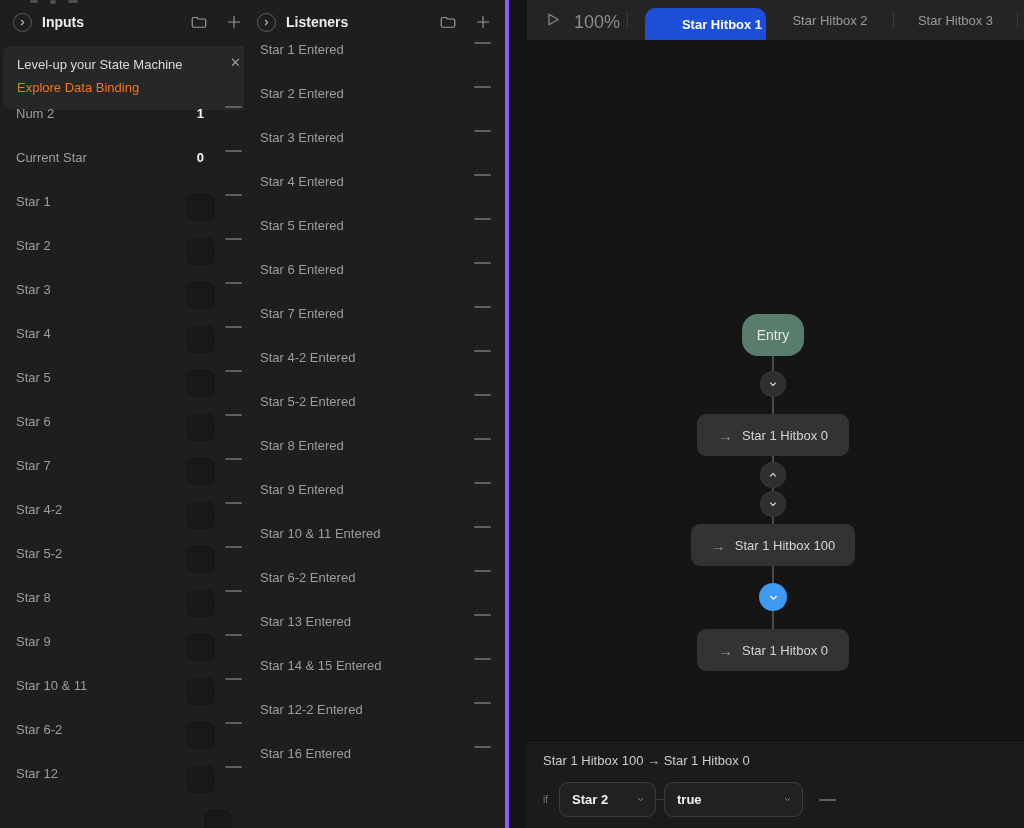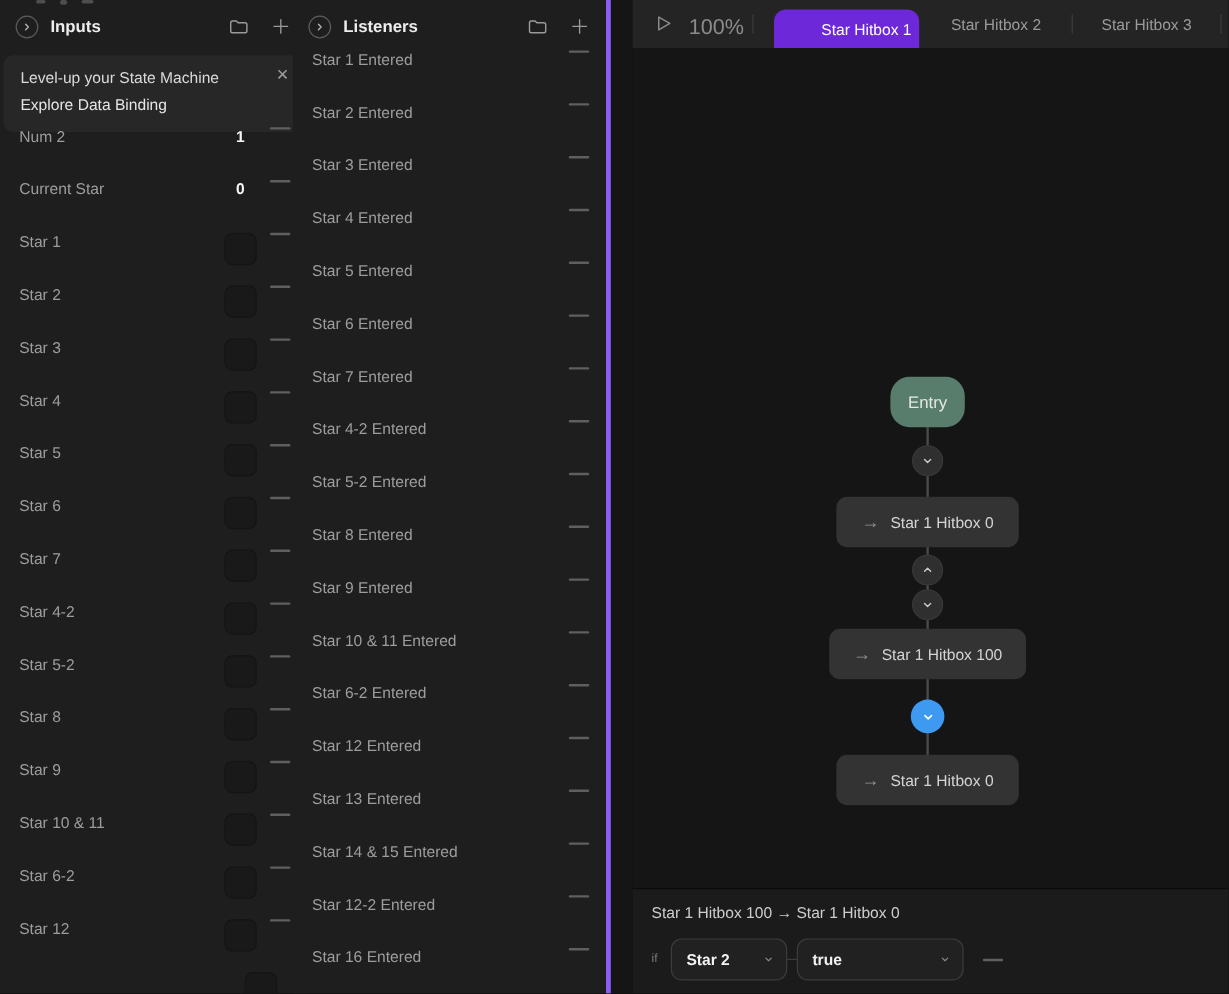--- a/index.html
+++ b/index.html
@@ -24,21 +24,21 @@
   .panel-title { margin-left:10px; font-size:14px; font-weight:700; color:#ededed; }
   .header-spacer { flex:1; }
   .hicon { display:flex; align-items:center; justify-content:center; flex:none; }
   .hicon + .hicon { margin-left:17px; }
 
   
   .notification { position:absolute; top:46px; left:3px; right:3px; height:64px;
     background:#272727; border-radius:8px; padding:11px 14px; }
   .note-title { font-size:13px; color:#dadada; }
   .note-close { position:absolute; top:9px; right:12px; font-size:13px; color:#9c9c9c; cursor:default; }
-  .note-link { display:inline-block; margin-top:8px; font-size:13px; color:#e5e5e5; }
+  .note-link { display:inline-block; margin-top:8px; font-size:13px; color:#f97316; }
 
   
   .rows { position:absolute; left:0; right:0; }
   .rows-inputs { top:106px; }
   .rows-listeners { top:42px; }
   .row { height:44px; display:flex; align-items:flex-start; padding:0 14px 0 16px; }
   .row-label { flex:1; font-size:13px; color:#9d9d9d; white-space:nowrap; overflow:hidden; }
   .row-value { font-size:13px; font-weight:700; color:#f5f5f5; margin-right:21px; }
   .checkbox { width:27px; height:27px; border-radius:7px; background:#191919;
     box-shadow: inset 0 0 0 1px #151515; margin-right:11px; flex:none; }
@@ -49,22 +49,22 @@
   .top-frag { position:absolute; top:0; height:5px; overflow:hidden; }
   .frag { position:absolute; top:0; background:#4e4e4e; border-radius:2px; }
 
   
   .toolbar { position:absolute; top:0; left:0; width:497px; height:40px; background:#242424; }
   .play-btn { position:absolute; left:17px; top:11px; }
   .zoom-label { position:absolute; left:47px; top:12px; font-size:18px; color:#8b8b8b; }
   .tbar-divider { position:absolute; top:12px; width:1px; height:16px; background:#3d3d3d; }
   .tab { position:absolute; display:flex; align-items:center; justify-content:center;
     font-size:13px; color:#9a9a9a; cursor:default; white-space:nowrap; }
-  .tab-active { left:118px; top:8px; width:121px; height:32px; background:#6d28d9;
-    border-radius:10px 10px 0 0; color:#ffffff; font-weight:400;padding-left:33px; }
+  .tab-active { left:118px; top:8px; width:121px; height:32px; background:#1d4ed8;
+    border-radius:10px 10px 0 0; color:#ffffff; font-weight:700;padding-left:33px; }
   .tab-2 { left:240px; top:0; width:126px; height:40px; }
   .tab-3 { left:367px; top:0; width:123px; height:40px; }
 
   
   .canvas { position:absolute; top:40px; left:0; width:497px; height:700px;
     background:#151515; overflow:hidden; }
   .connector { position:absolute; left:245px; top:316px; width:2px; height:275px; background:#4a4a4a; }
   .gnode { position:absolute; display:flex; align-items:center; justify-content:center;
     border-radius:9px; font-size:13px; }
   .entry-node { left:215px; top:274px; width:62px; height:42px; background:#587d6d;
@@ -337,24 +337,20 @@
         <div class="row">
           <span class="row-label">Star 10 &amp; 11 Entered</span>
           <span class="dash"></span>
         </div>
 
         <div class="row">
           <span class="row-label">Star 6-2 Entered</span>
           <span class="dash"></span>
         </div>
 
-        <div class="row">
-          <span class="row-label">Star 12 Entered</span>
-          <span class="dash"></span>
-        </div>
 
         <div class="row">
           <span class="row-label">Star 13 Entered</span>
           <span class="dash"></span>
         </div>
 
         <div class="row">
           <span class="row-label">Star 14 &amp; 15 Entered</span>
           <span class="dash"></span>
         </div>

